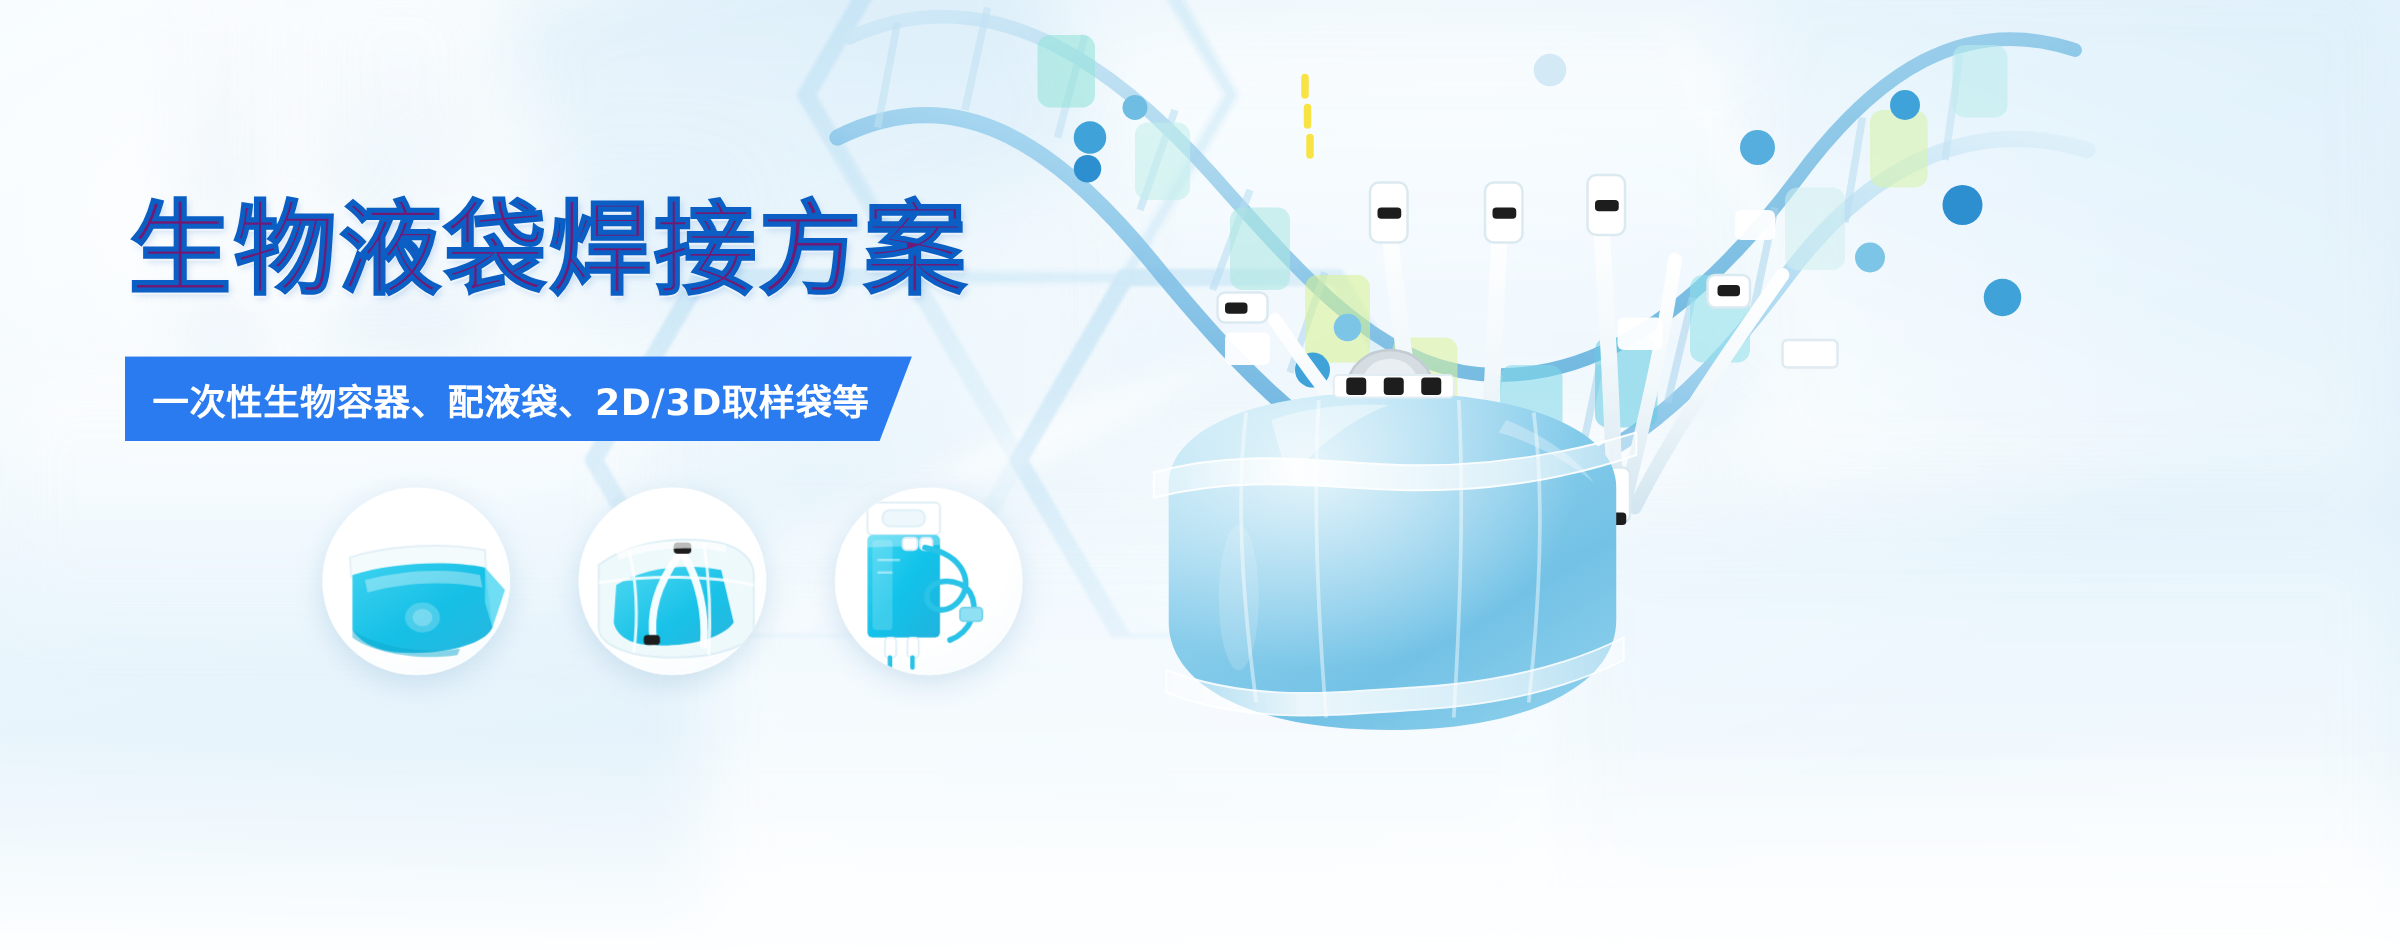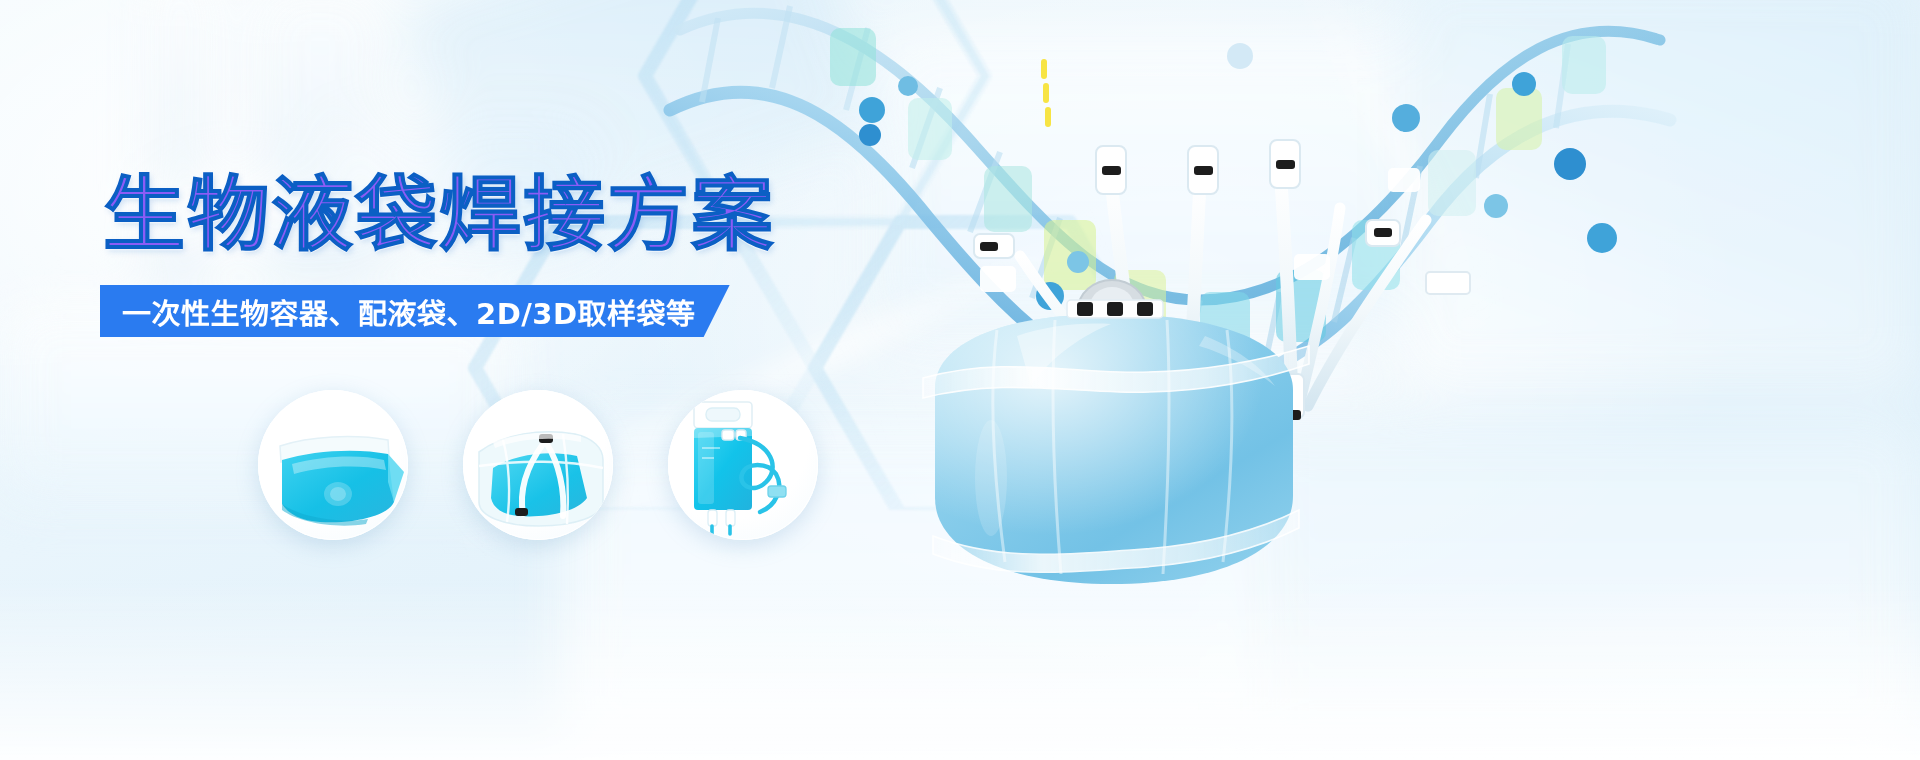--- a/index.html
+++ b/index.html
@@ -46,36 +46,36 @@
   
   .dna{position:absolute;left:640px;top:-30px;width:1050px;height:560px;}
   .dna svg{width:100%;height:100%;overflow:visible;}
 
   
   .bigbag{position:absolute;left:905px;top:300px;width:420px;height:300px;}
   .bigbag svg{width:100%;height:100%;overflow:visible;}
 
   
   .headline{
-    position:absolute;left:103px;top:174px;
+    position:absolute;left:103px;top:160px;
     font-size:82px;line-height:1;
     font-weight:900;
     letter-spacing:2px;
-    color:#8b5cf6;
+    color:#701a75;
     font-family:"DejaVu Sans","Liberation Sans",sans-serif;
     text-shadow:0 2px 0 rgba(255,255,255,.55), 2px 3px 6px rgba(11,95,196,.18);
     white-space:nowrap;
     -webkit-text-stroke:1.5px #0b5fc4;
   }
 
   
   .ribbon-wrap{position:absolute;left:100px;top:285px;height:52px;}
   .ribbon{
     position:relative;
-    height:52px;
+    height:68px;
     background:#2a7bf0;
     padding:0 34px 0 22px;
     display:flex;align-items:center;
     clip-path:polygon(0 0, 100% 0, calc(100% - 26px) 100%, 0 100%);
     box-shadow:0 3px 10px rgba(42,123,240,.25);
   }
   .ribbon-text{
     color:#ffffff;
     font-size:29px;
     font-weight:700;

